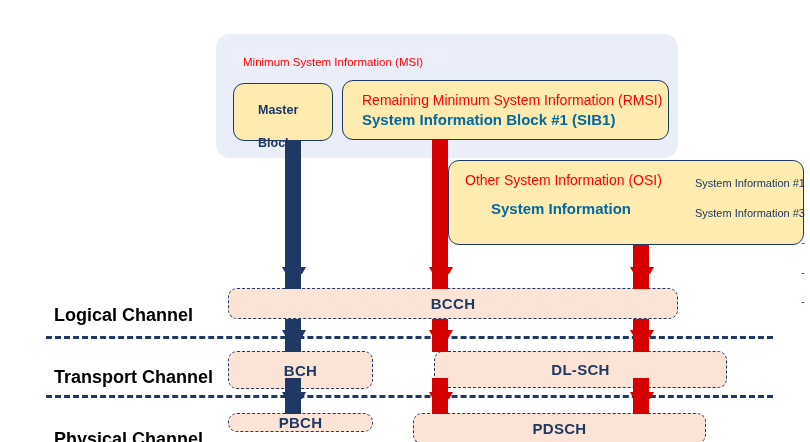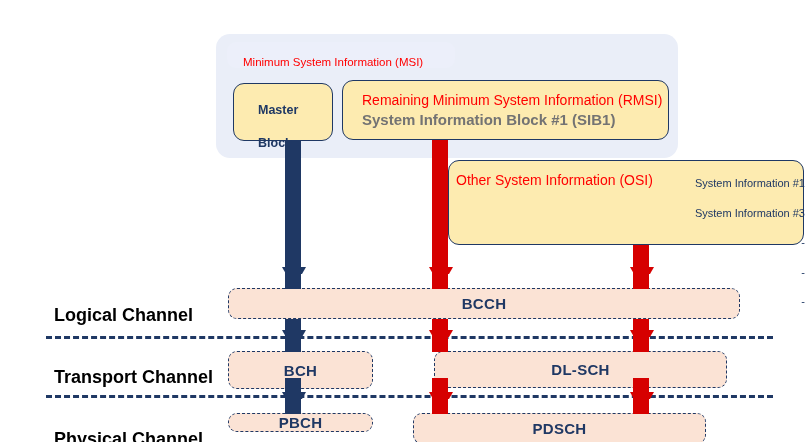--- a/index.html
+++ b/index.html
@@ -48,25 +48,25 @@
     left: 226px; top: 70px; width: 88px;
     font-size: 12.5px; font-weight: bold; color: #1f3864;
     line-height: 17px;
   }
 
   .red-tag {
     position: absolute;
     font-size: 14px; color: #ff0000; white-space: nowrap;
   }
   #rmsi-tag { left: 338px; top: 68px; }
-  #osi-tag  { left: 432px; top: 148px; }
+  #osi-tag  { left: 441px; top: 148px; }
 
   .blue-head {
     position: absolute;
-    font-size: 15px; font-weight: bold; color: #737373; white-space: nowrap;
+    font-size: 15px; font-weight: bold; color: #0369a1; white-space: nowrap;
   }
   #sib1-head { left: 338px; top: 87px; }
   #osi-head  { left: 467px; top: 176px; }
 
   
   .si-list {
     position: absolute;
     left: 600px; top: 145px; width: 205px;
     text-align: right;
     font-size: 11px; color: #1f3864;
@@ -97,21 +97,21 @@
   
   .cbox {
     position: absolute;
     background: #fbe3d5;
     border: 1.4px dashed #1f3864;
     border-radius: 9px;
     display: flex; align-items: center; justify-content: center;
     font-size: 15px; font-weight: bold; color: #1f3864;
     letter-spacing: 0.3px;
   }
-  #bccch-box  { left: 212px; top: 272px; width: 512px; height: 31px; }
+  #bccch-box  { left: 212px; top: 272px; width: 450px; height: 31px; }
   #bch-box    { left: 212px; top: 335px; width: 145px; height: 38px; }
   #dlsch-box  { left: 418px; top: 335px; width: 293px; height: 37px; }
   #pbch-box   { left: 212px; top: 397px; width: 145px; height: 19px; }
   #pdsch-box  { left: 397px; top: 397px; width: 293px; height: 31px; }
 
   
   .arrow { position: absolute; }
   .arrow .shaft { position: absolute; left: 0; top: 0; width: 2.5px; height: 100%; }
   .arrow .head {
     position: absolute; left: -3.2px; bottom: -1px;
@@ -150,20 +150,21 @@
     <div>Master</div>
     <div>Block</div>
   </div>
 
   <div class="ybox" id="sib1-box"></div>
   <div class="red-tag" id="rmsi-tag">Remaining Minimum System Information (RMSI)</div>
   <div class="blue-head" id="sib1-head">System Information Block #1 (SIB1)</div>
 
   <div class="ybox" id="osi-box"></div>
   <div class="red-tag" id="osi-tag">Other System Information (OSI)</div>
+  <div class="blue-head" id="osi-head">System Information</div>
   <div class="si-list">
     <div>System Information #1</div>
     <div>System Information #3</div>
     <div class="dash">-</div>
     <div class="dash">-</div>
     <div class="dash">-</div>
   </div>
 
   <div class="row-label" id="lbl-logical">Logical Channel</div>
   <div class="row-label" id="lbl-transport">Transport Channel</div>

